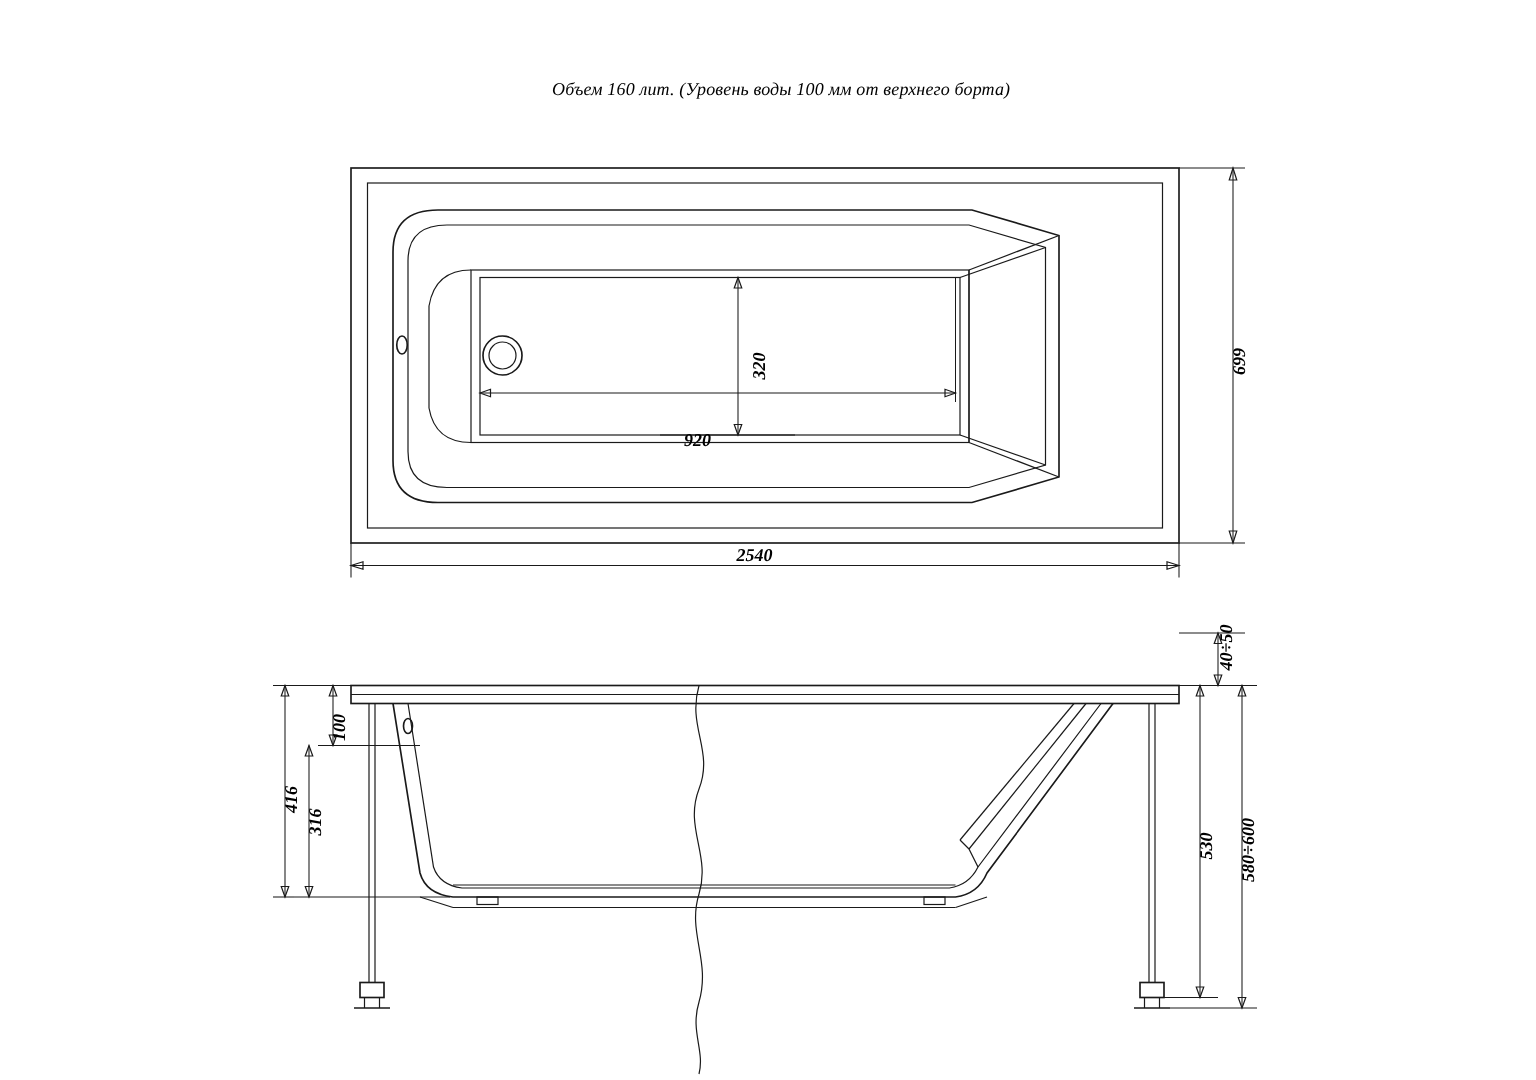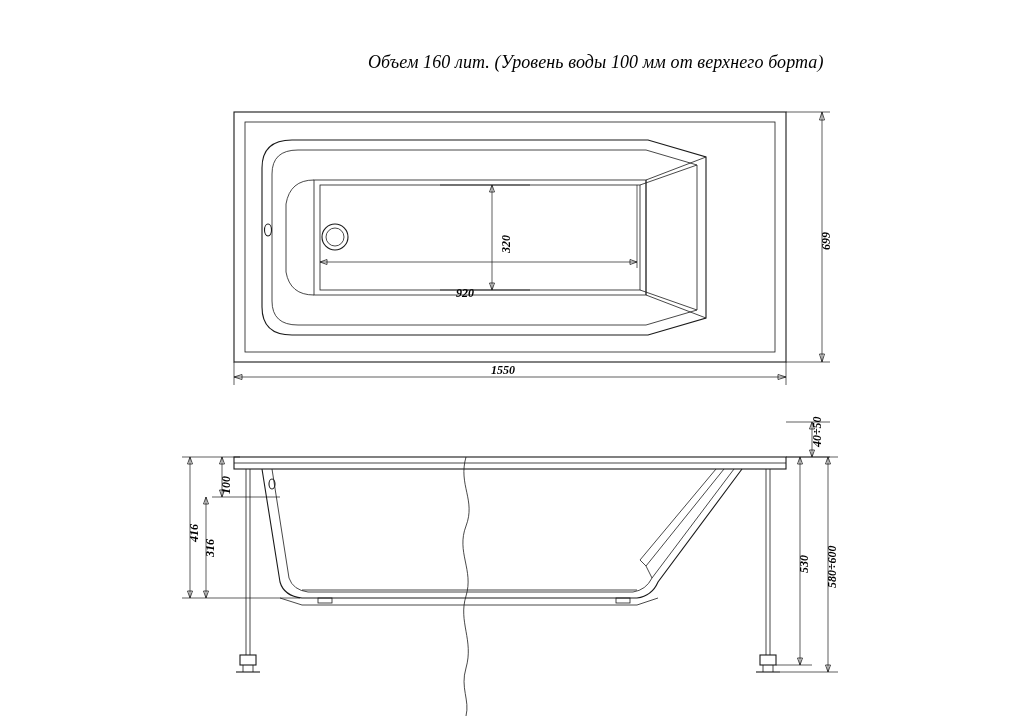--- a/index.html
+++ b/index.html
@@ -19,21 +19,21 @@
     position: absolute;
     left: 0; top: 0;
     width: 1024px;
     height: 720px;
   }
   .title {
     position: absolute;
     left: 368px;
     top: 52px;
     font-style: italic;
-    font-size: 18px;
+    font-size: 12px;
     font-family: "Liberation Serif", serif;
     white-space: nowrap;
     letter-spacing: 0.1px;
   }
   .dim {
     position: absolute;
     font-style: italic;
     font-weight: bold;
     font-size: 12px;
     font-family: "Liberation Serif", serif;
@@ -118,21 +118,21 @@
     <line class="ext" x1="234" y1="362" x2="234" y2="385"></line>
     <line class="ext" x1="786" y1="362" x2="786" y2="385"></line>
     <line class="ext" x1="234" y1="377" x2="786" y2="377"></line>
     <path class="ln thin" d="M 234 377 l 8 -2.5 v 5 z" fill="#1a1a1a"></path>
     <path class="ln thin" d="M 786 377 l -8 -2.5 v 5 z" fill="#1a1a1a"></path>
   </svg>
 
   <div class="dim" style="left:456px; top:250px;margin-top:36px;">920</div>
   <div class="dim vert" style="left:499px; top:253px;">320</div>
   <div class="dim vert" style="left:819px; top:250px;">699</div>
-  <div class="dim" style="left:491px; top:363px;">1550</div>
+  <div class="dim" style="left:491px; top:363px;">2540</div>
 
   <svg id="sideview" width="1024" height="320" style="position:absolute;left:0;top:400px;">
 
     <rect class="ln med" x="234" y="57" width="552" height="12"></rect>
     <line class="ln thin" x1="234" y1="63" x2="786" y2="63"></line>
 
     <path class="ln med" d="M 262 69
              L 280 182
              Q 284 196 302 198
              L 637 198

